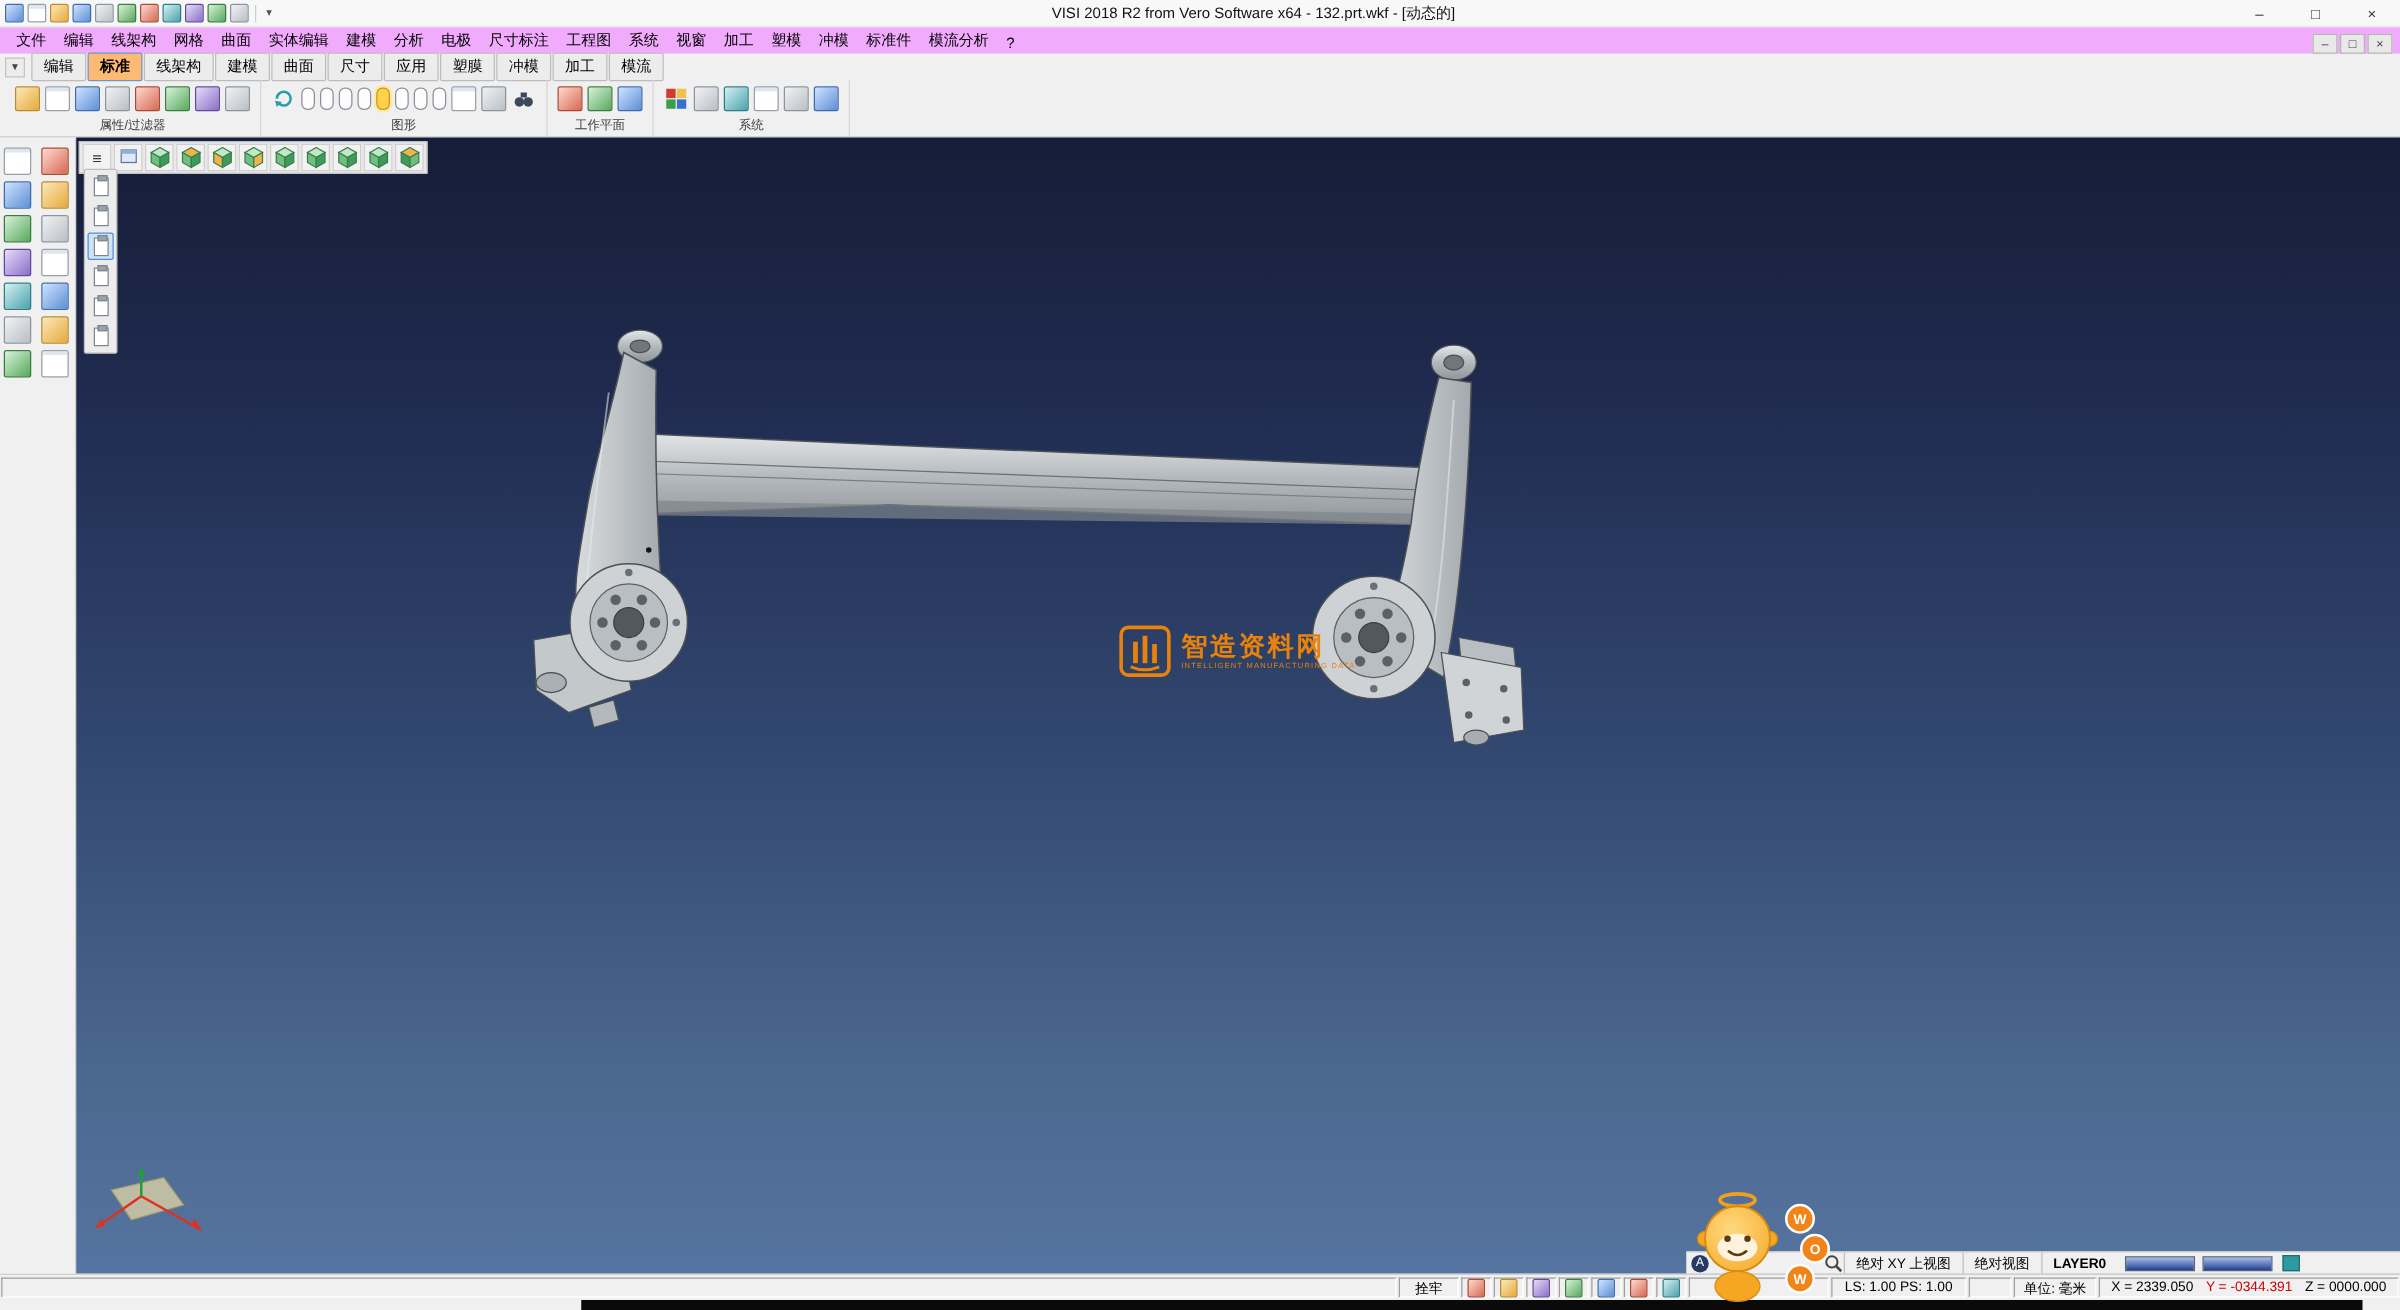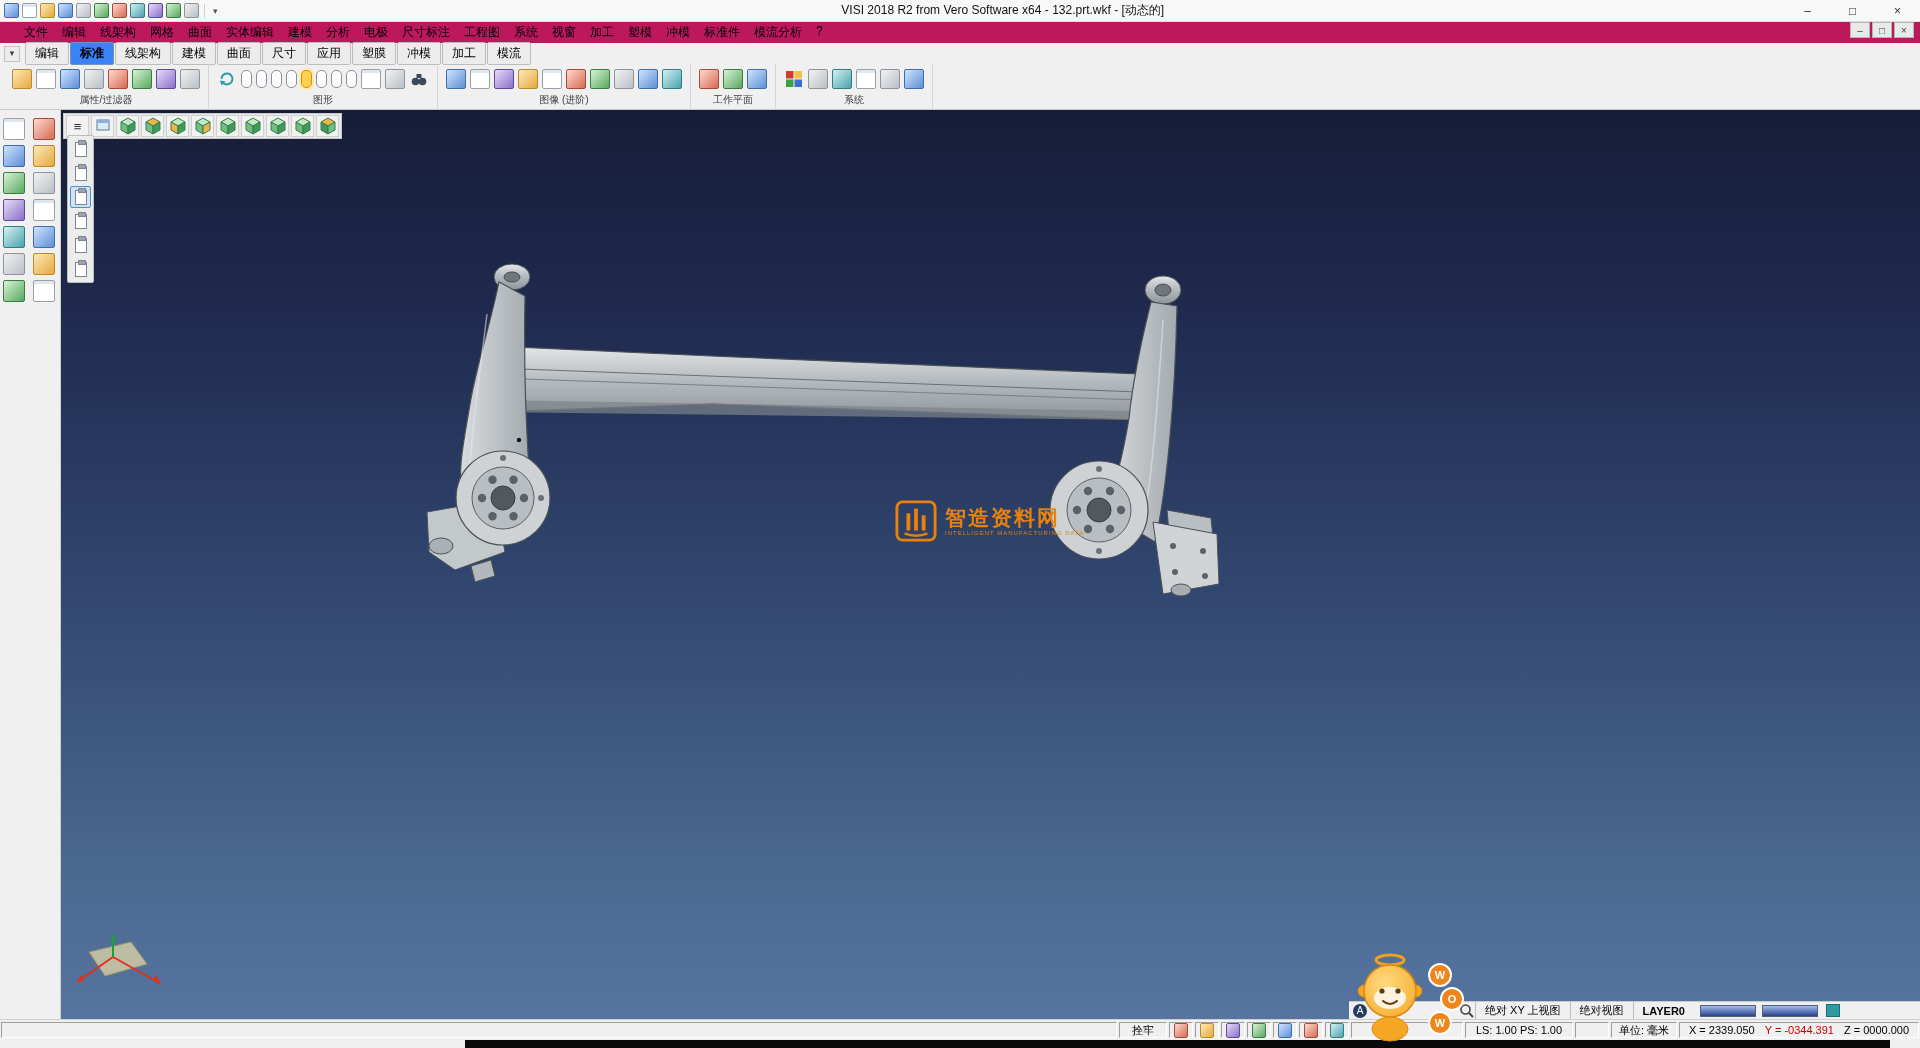--- a/index.html
+++ b/index.html
@@ -16,34 +16,34 @@
   .ico16 { width:15px; height:15px; border-radius:2px; }
   .qat-sep { width:1px; height:14px; background:#cfcfcf; margin:0 2px; }
   .qat-chev { font-size:9px; color:#555; padding:0 3px; }
   .title-text { flex:1; text-align:center; font-size:12px; color:#111; white-space:nowrap; overflow:hidden; }
   .wincontrols { display:flex; height:22px; }
   .winbtn { width:45px; height:22px; display:flex; align-items:center; justify-content:center;
     font-size:12px; color:#333; }
   .winbtn.close { color:#333; }
 
   
-  .menubar { height:21px; background:#be185d; display:flex; align-items:flex-start; padding-left:17px; }
+  .menubar { height:21px; background:#f0abfc; display:flex; align-items:flex-end; padding-left:6px; }
   .menu-item { padding:2px 7px; white-space:nowrap; cursor:default; }
   .menubar-spacer { flex:1; }
   .child-controls { display:flex; gap:2px; padding-right:6px; }
   .child-btn { width:20px; height:16px; border:1px solid #b5b5b5; background:#e9e9e9;
     display:flex; align-items:center; justify-content:center; font-size:10px; color:#444; }
 
   
   .tabrow { height:21px; background:#f0f0f0; display:flex; align-items:center; padding-left:4px; gap:1px; }
   .tab-dd { width:16px; height:16px; display:flex; align-items:center; justify-content:center;
     font-size:8px; color:#444; border:1px solid #c4c4c4; background:#ececec; margin-right:4px; }
   .tab { padding:2px 9px; border:1px solid #bdbdbd; background:#ececec; font-size:12px;
     white-space:nowrap; border-radius:2px; }
-  .tab.active { background:#3b82f6; border-color:#6f97c4; font-weight:bold; }
+  .tab.active { background:#fdba74; border-color:#6f97c4; font-weight:bold; }
 
   
   .ribbon { height:46px; background:#f0f0f0; border-bottom:1px solid #c9c9c9;
     display:flex; align-items:stretch; padding:0 4px; }
   .rgroup { display:flex; flex-direction:column; padding:2px 8px 0 8px; border-right:1px solid #d6d6d6; }
   .ricons { flex:1; display:flex; align-items:center; gap:4px; }
   .rlabel { font-size:10px; color:#3c3c3c; text-align:center; padding:1px 0 2px 0; white-space:nowrap; }
 
   .ico { width:20px; height:20px; border-radius:2px; display:flex; align-items:center; justify-content:center; }
   .gA{background:linear-gradient(135deg,#fbe9b8,#e7a93c);border:1px solid #b98a2e;}
@@ -229,35 +229,20 @@
         <svg width="18" height="18" viewBox="0 0 18 18">
             <circle cx="5.5" cy="11.5" r="3.8" fill="#3b4a5a"></circle>
             <circle cx="12.5" cy="11.5" r="3.8" fill="#3b4a5a"></circle>
             <rect x="6.5" y="4" width="5" height="4" fill="#3b4a5a"></rect>
           </svg>
       </div>
     </div>
     <div class="rlabel">图形</div>
   </div>
 
-  <div class="rgroup">
-    <div class="ricons">
-      <div class="ico gB"></div>
-      <div class="ico gG"></div>
-      <div class="ico gE"></div>
-      <div class="ico gA"></div>
-      <div class="ico gG"></div>
-      <div class="ico gD"></div>
-      <div class="ico gC"></div>
-      <div class="ico gH"></div>
-      <div class="ico gB"></div>
-      <div class="ico gF"></div>
-    </div>
-    <div class="rlabel">图像 (进阶)</div>
-  </div>
 
 
   <div class="rgroup">
     <div class="ricons">
       <div class="ico gD"></div>
       <div class="ico gC"></div>
       <div class="ico gB"></div>
     </div>
     <div class="rlabel">工作平面</div>
   </div>

